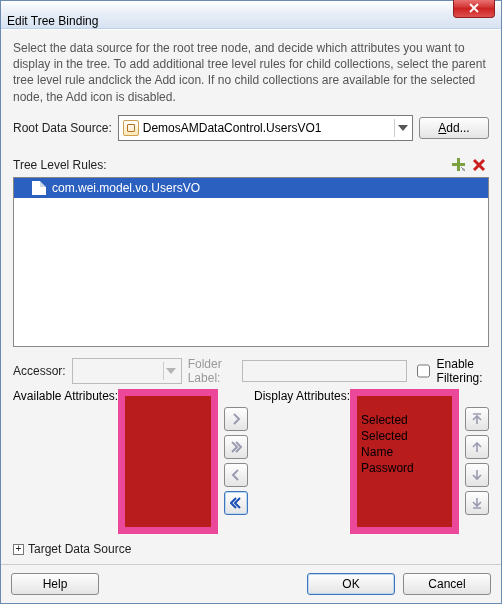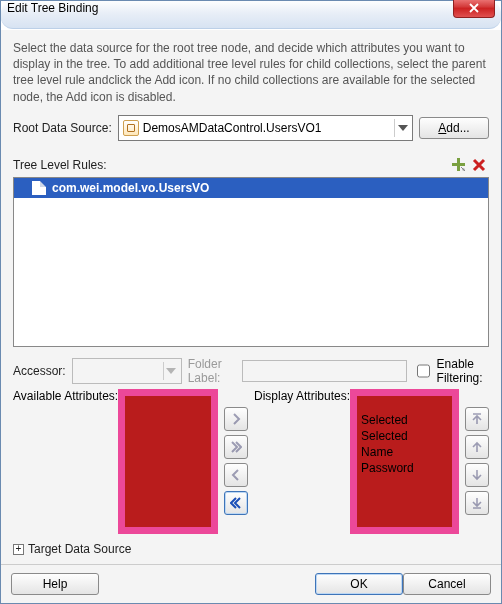--- a/index.html
+++ b/index.html
@@ -4,22 +4,22 @@
 <style>
   * { box-sizing: border-box; font-family: "Segoe UI", Tahoma, sans-serif; font-size: 12px; }
   html,body { margin:0; padding:0; background:#ccd8e8; }
   .window {
     width:502px; height:604px; margin:0; background:#fff;
     border:1px solid #6a8ab0; box-shadow:0 0 0 3px rgba(120,160,200,.25);
     display:flex; flex-direction:column; position:relative;
   }
   .titlebar {
     height:28px; background:linear-gradient(#fdfefe,#e8eef7 45%,#d7e3f2);
-    border-bottom:1px solid #bcd0e8; display:flex; align-items:flex-start;
-    padding:0 6px; position:relative;border-radius:12px;
+    border-bottom:1px solid #bcd0e8; display:flex; align-items:flex-end;
+    padding:0 6px; position:relative;
   }
   .titlebar .title { color:#000; }
   .close-btn {
     position:absolute; right:6px; top:-3px; width:42px; height:20px;
     background:linear-gradient(#f08080,#d43c3c 45%,#c22 55%,#e05050);
     border:1px solid #902020; border-top:none; border-radius:0 0 4px 4px;
     display:flex; align-items:center; justify-content:center; cursor:pointer;
   }
   .close-btn svg { width:10px; height:10px; }
   .body { flex:1; padding:10px 12px 8px 12px; background:#f4f4f4;
@@ -48,21 +48,21 @@
 
   .rules-hdr { display:flex; align-items:center; margin-top:4px; }
   .rules-hdr .spacer { flex:1; }
   .iconbtn { width:20px; height:20px; display:flex; align-items:center;
     justify-content:center; border-radius:3px; cursor:pointer; }
   .iconbtn.plus { color:#6a8a3a; }
   .iconbtn.del  { color:#c22; }
 
   .tree {
     margin-top:2px; height:170px; border:1px solid #888;
-    background:#fff; overflow:auto;font-weight:bold;
+    background:#fff; overflow:auto;
   }
   .tree-item {
     height:20px; display:flex; align-items:center; gap:6px;
     padding:0 6px 0 18px; color:#fff; background:#2b5fc0;
   }
   .tree-item .page-ico {
     width:14px; height:14px; background:#fff; border:1px solid #fff;
     position:relative; display:inline-block;
   }
   .tree-item .page-ico::after{
@@ -103,21 +103,21 @@
   .sqbtn .dim { opacity:.45; }
 
   .tds { margin-top:8px; display:flex; align-items:center; gap:4px; color:#222; }
   .tds .plusminus {
     width:11px; height:11px; border:1px solid #777; background:#fff;
     display:flex; align-items:center; justify-content:center; font-size:10px; line-height:1;
   }
 
   .footer {
     border-top:1px solid #ccc; padding:8px 10px;
-    display:flex; align-items:center; background:#f4f4f4;
+    display:flex; align-items:center; gap:8px; background:#f4f4f4;
   }
   .footer .spacer { flex:1; }
   .foot-btn { min-width:88px; }
   .underline { text-decoration:underline; }
   .chev { width:0;height:0;border-left:5px solid transparent;border-right:5px solid transparent;border-top:6px solid #555; }
 </style>
 </head>
 <body>
 
 <div class="window">

